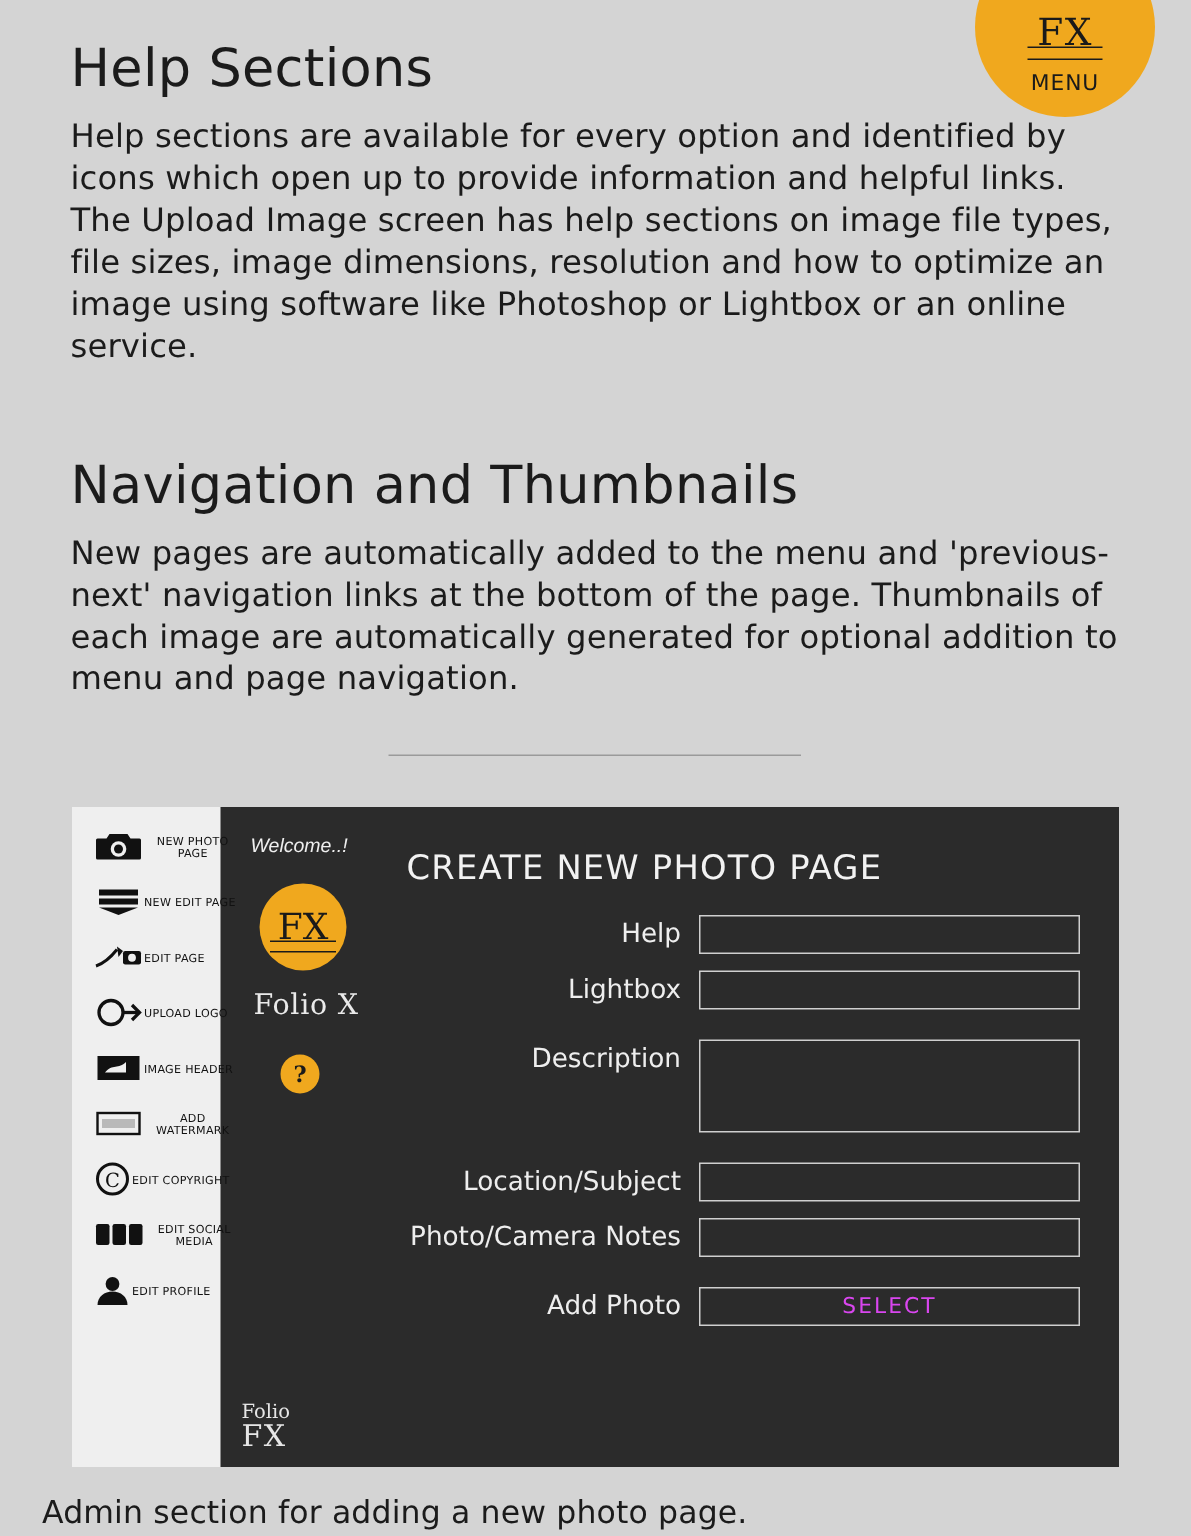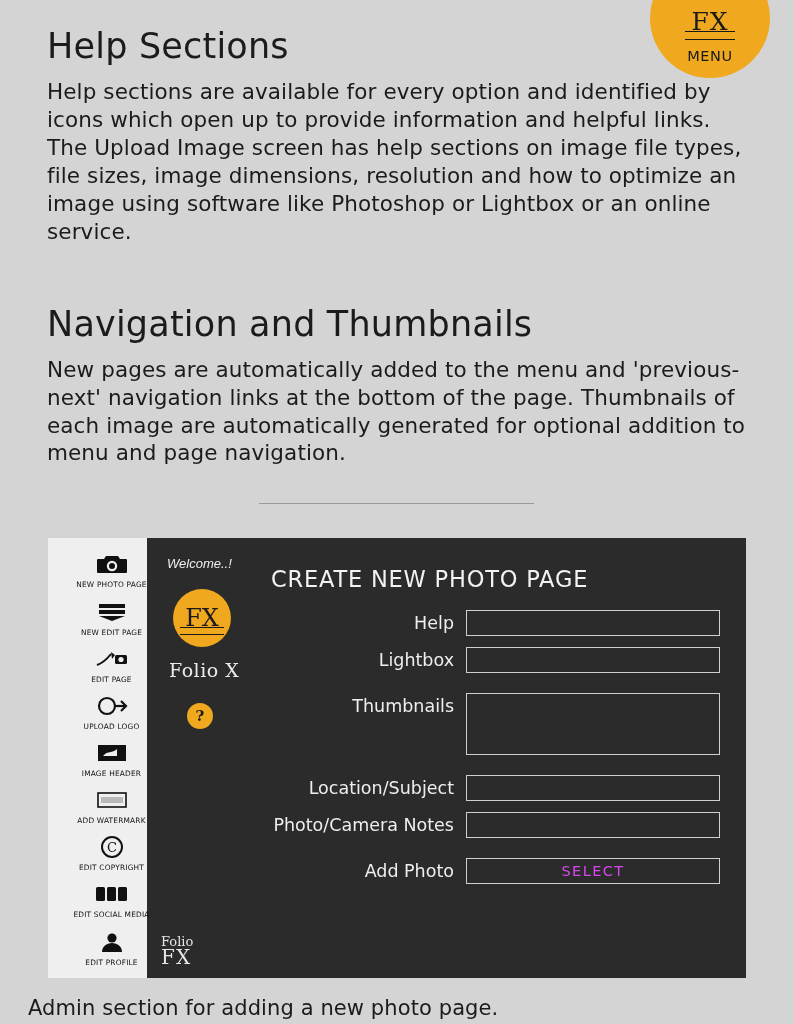--- a/index.html
+++ b/index.html
@@ -108,21 +108,20 @@
     background: #efefef;
     display: flex;
     flex-direction: column;
     align-items: center;
     padding-top: 8px;
     box-sizing: border-box;
   }
   .rail-item {
     width: 100%;
     display: flex;
-    flex-direction: column;
     align-items: center;
     justify-content: flex-start;
     padding: 3px 0 4px 0;
     box-sizing: border-box;
     margin-left: 28px;
   }
   .rail-icon {
     height: 30px;
     display: flex;
     align-items: center;
@@ -418,21 +417,21 @@
         <div class="field-label">Help</div>
         <div class="field-box"></div>
       </div>
 
       <div class="field-row">
         <div class="field-label">Lightbox</div>
         <div class="field-box"></div>
       </div>
 
       <div class="field-row spaced">
-        <div class="field-label">Thumbnails</div>
+        <div class="field-label">Description</div>
         <div class="field-box tall"></div>
       </div>
 
       <div class="field-row spaced">
         <div class="field-label">Location/Subject</div>
         <div class="field-box"></div>
       </div>
 
       <div class="field-row">
         <div class="field-label">Photo/Camera Notes</div>

